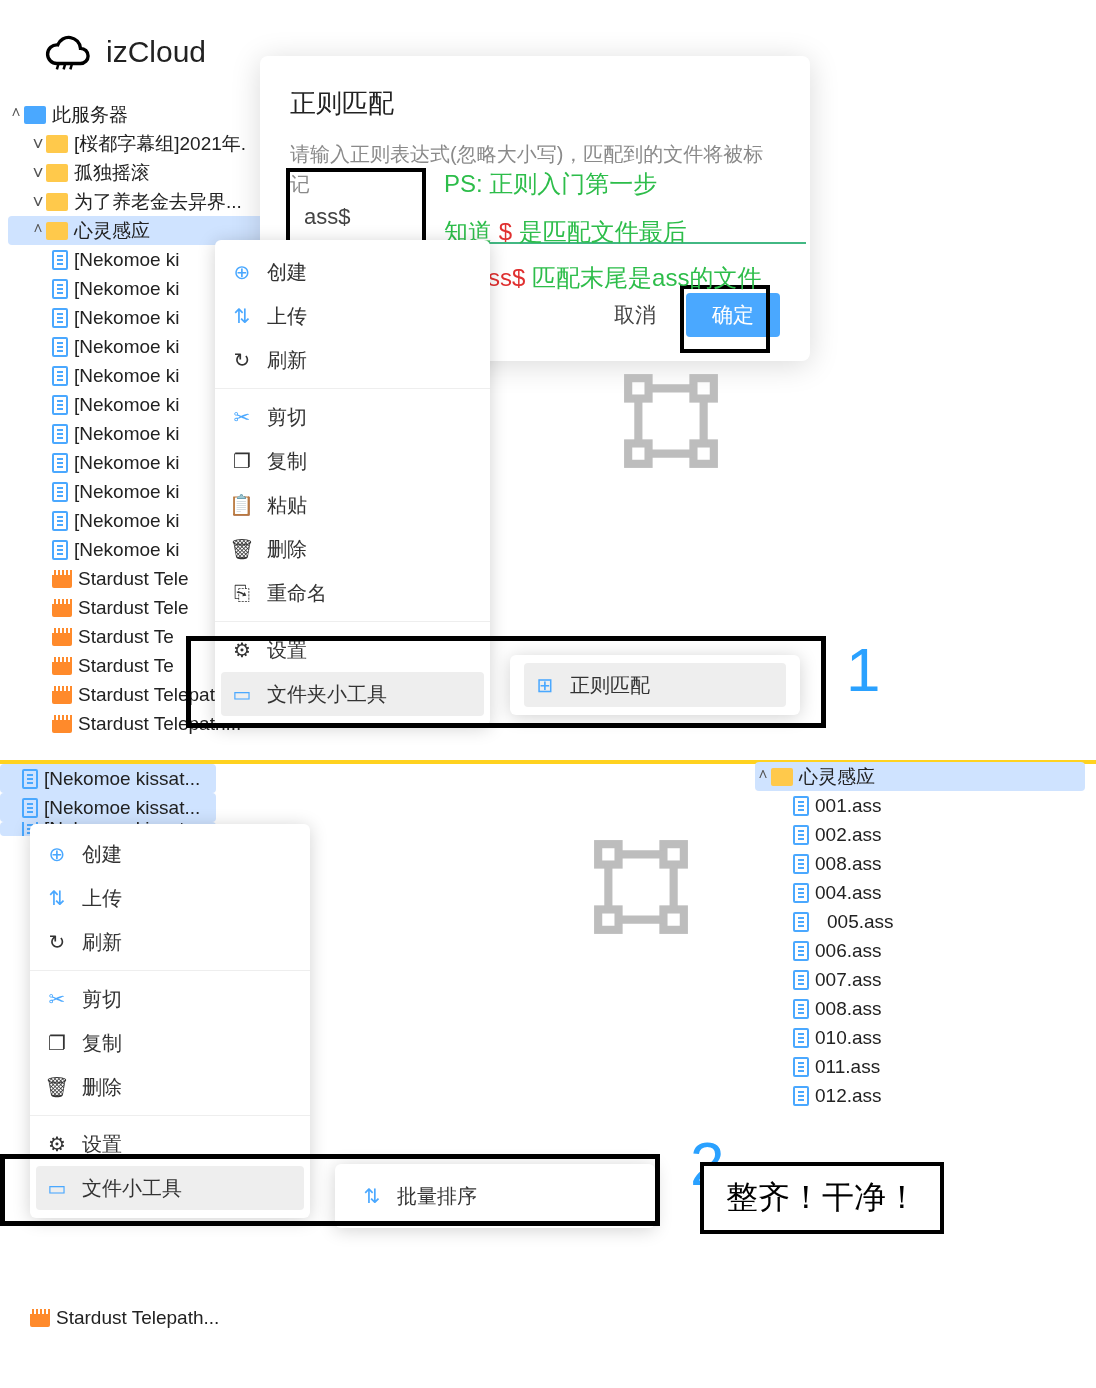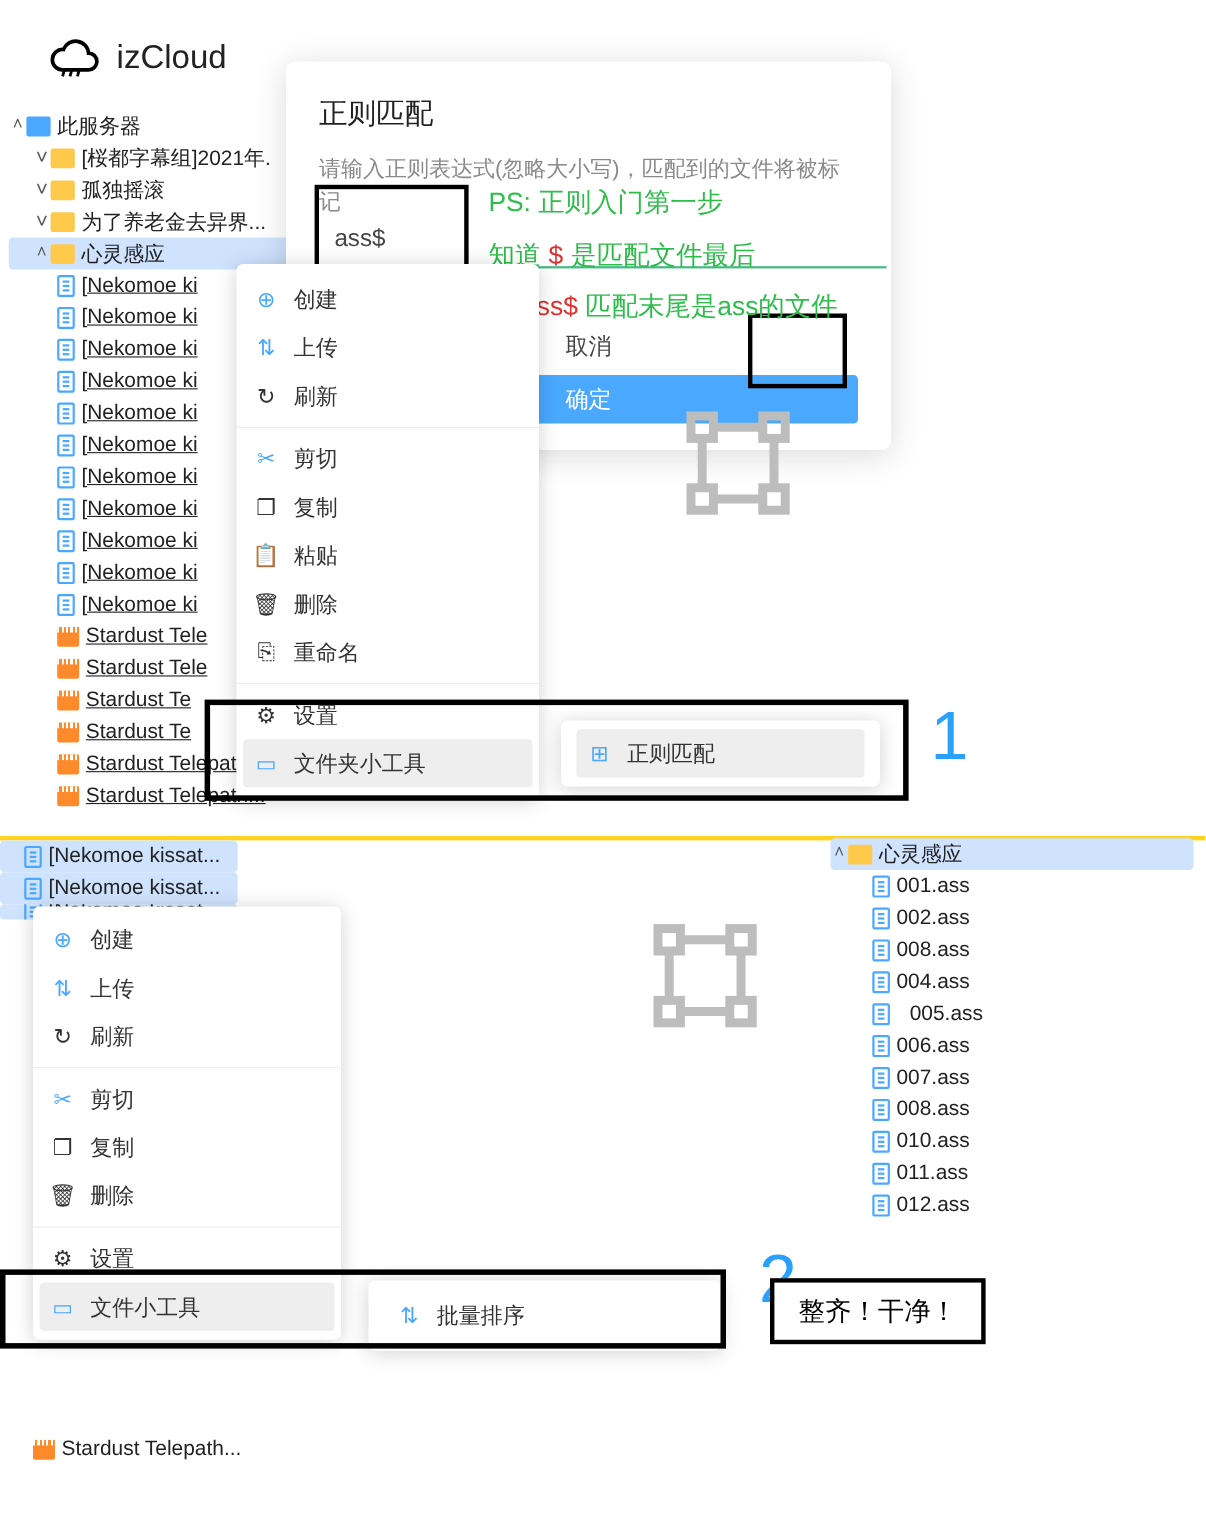--- a/index.html
+++ b/index.html
@@ -16,40 +16,40 @@
 .tree-row { display: flex; align-items: center; height: 29px; font-size: 19px; color: #222; white-space: nowrap; overflow: hidden; }
 .tree-row.sel { background: #cfe3ff; border-radius: 4px; }
 .caret { width: 16px; display: inline-flex; justify-content: center; color: #555; }
 .icon-folder { width: 22px; height: 18px; display: inline-block; border-radius: 2px; margin-right: 6px; }
 .icon-folder.blue { background: #4aa8ff; }
 .icon-folder.yellow { background: #ffc94b; }
 .icon-file { width: 16px; height: 20px; border: 2px solid #4aa8ff; border-radius: 2px; margin-right: 6px; display: inline-block; position: relative; }
 .icon-file::after { content: ""; position: absolute; left: 3px; top: 3px; width: 6px; height: 2px; background: #4aa8ff; box-shadow: 0 4px 0 #4aa8ff, 0 8px 0 #4aa8ff; }
 .icon-video { width: 20px; height: 18px; background: #ff8a2b; border-radius: 2px; margin-right: 6px; display: inline-block; position: relative; }
 .icon-video::before { content: ""; position: absolute; top: 0; left: 0; right: 0; height: 5px; background: repeating-linear-gradient(90deg,#fff 0 2px,#ff8a2b 2px 4px); }
-.ind0 { padding-left: 0; } .ind1 { padding-left: 22px; } .ind2 { padding-left: 44px; text-decoration: underline; }
+.ind0 { padding-left: 0; } .ind1 { padding-left: 22px; } .ind2 { padding-left: 44px; }
 
 
 .ctx1 { position: absolute; left: 215px; top: 240px; width: 275px; background: #fff; border-radius: 6px; box-shadow: 0 2px 18px rgba(0,0,0,.18); padding: 10px 0; }
 .ctx-item { display: flex; align-items: center; gap: 14px; height: 44px; padding: 0 16px; font-size: 20px; color: #333; }
 .ctx-item.hover { background: #eee; border-radius: 4px; margin: 0 6px; padding: 0 10px; }
 .ctx-sep { height: 1px; background: #eee; margin: 6px 0; }
 .ctx-ico { width: 22px; display: flex; justify-content: center; }
 
 
 .submenu1 { position: absolute; left: 510px; top: 655px; width: 290px; background: #fff; border-radius: 6px; box-shadow: 0 2px 18px rgba(0,0,0,.18); padding: 8px; }
 
 
 .dialog { position: absolute; left: 260px; top: 56px; width: 550px; background: #fff; border-radius: 8px; box-shadow: 0 4px 30px rgba(0,0,0,.15); padding: 30px 30px 24px; }
 .dialog h2 { font-size: 26px; font-weight: 400; color: #222; margin-bottom: 18px; }
 .dialog-desc { font-size: 20px; color: #8a8a8a; margin-bottom: 16px; line-height: 1.5; }
 .dialog-input-wrap { border: 4px solid #000; padding: 0 14px; width: 140px; height: 80px; display:flex; align-items:flex-end; position:absolute; left:286px; top:168px;}
 .dialog-input { font-size: 22px; color: #444; padding-bottom:14px; }
 .input-line{position:absolute; left:286px; top:242px; width:520px; height:2px; background:#42b883;}
-.dialog-btns { display: flex; justify-content: flex-end; gap: 4px; margin-top: 94px; flex-direction: column; }
+.dialog-btns { display: flex; justify-content: flex-end; gap: 4px; margin-top: 94px; }
 .btn { min-width: 94px; height: 44px; font-size: 21px; display: flex; align-items: center; justify-content: center; cursor: pointer; }
 .btn.cancel { color: #444; }
 .btn.ok { background: #4aa8ff; color: #fff; border-radius: 4px; }
 .highlight-ok { position: absolute; left: 680px; top: 285px; width: 90px; height: 68px; border: 4px solid #000; }
 
 .hint { position: absolute; left: 444px; font-size: 24px; color: #2dbd4a; }
 .hint1 { top: 168px; } .hint2 { top: 216px; } .hint3 { top: 262px; }
 .hint .red { color: #e03030; }
 
 .placeholder-shape { position: absolute; }
@@ -65,21 +65,21 @@
 .panel2 { position: absolute; left: 0; top: 764px; width: 1096px; height: 624px; }
 
 .p2-left { position: absolute; left: 0; top: 0; width: 216px; }
 .sel-strip { background: #cfe3ff; border-radius: 4px; }
 
 .ctx2 { position: absolute; left: 30px; top: 60px; width: 280px; background: #fff; border-radius: 6px; box-shadow: 0 2px 18px rgba(0,0,0,.18); padding: 8px 0; }
 
 .submenu2 { position: absolute; left: 335px; top: 400px; width: 320px; background: #fff; border-radius: 6px; box-shadow: 0 2px 18px rgba(0,0,0,.18); padding: 10px 10px; }
 
 .p2-right { position: absolute; left: 755px; top: -2px; width: 330px; }
-.clean-box { position: absolute; left: 700px; top: 398px; border: 4px solid #000; padding: 10px 22px; font-size: 24px; background:#fff;}
+.clean-box { position: absolute; left: 700px; top: 398px; border: 4px solid #000; padding: 10px 22px; font-size: 32px; background:#fff;}
 </style>
 </head>
 <body>
 
 <div class="panel1">
   <div class="brand">
     <span>
       <svg viewBox="0 0 64 48">
           <path d="M48 22a14 14 0 00-27-4 11 11 0 00-12 11 11 11 0 0011 11h28a9 9 0 000-18z" fill="none" stroke="#000" stroke-width="4"></path>
           <line x1="22" y1="40" x2="20" y2="47" stroke="#000" stroke-width="3"></line>

